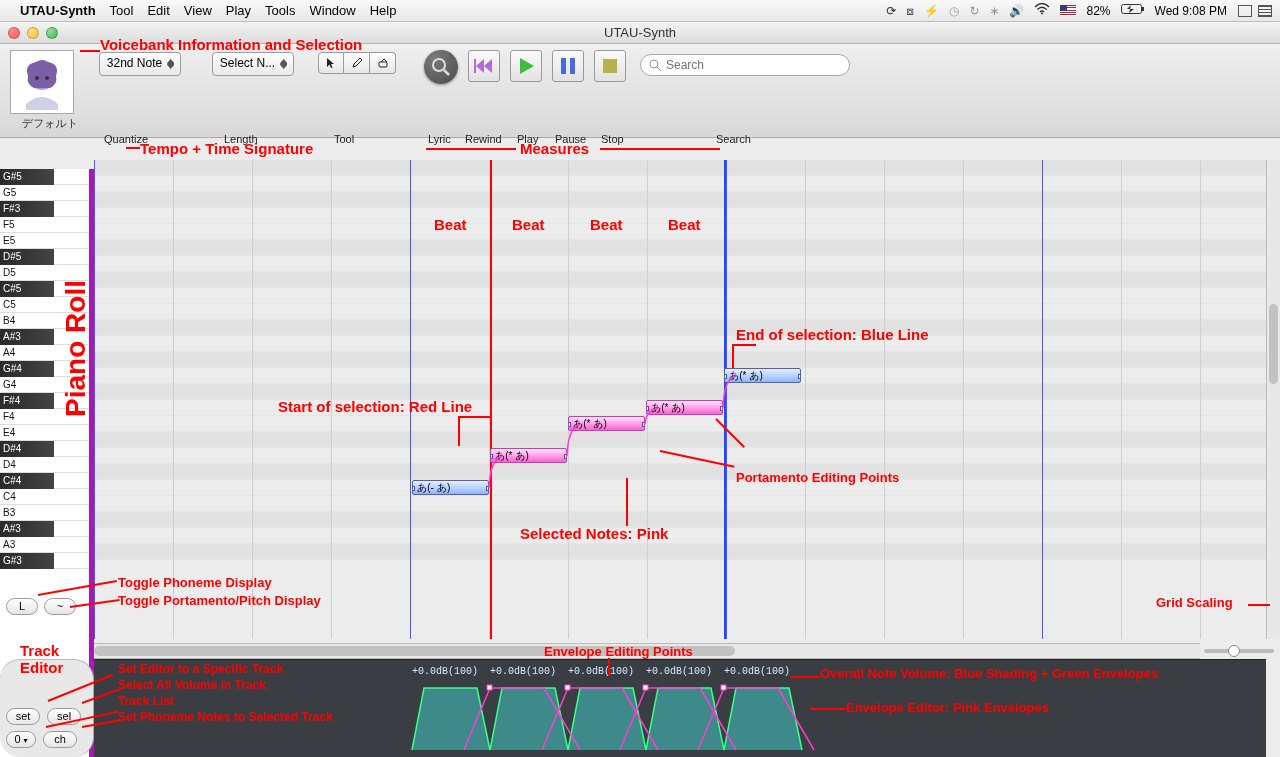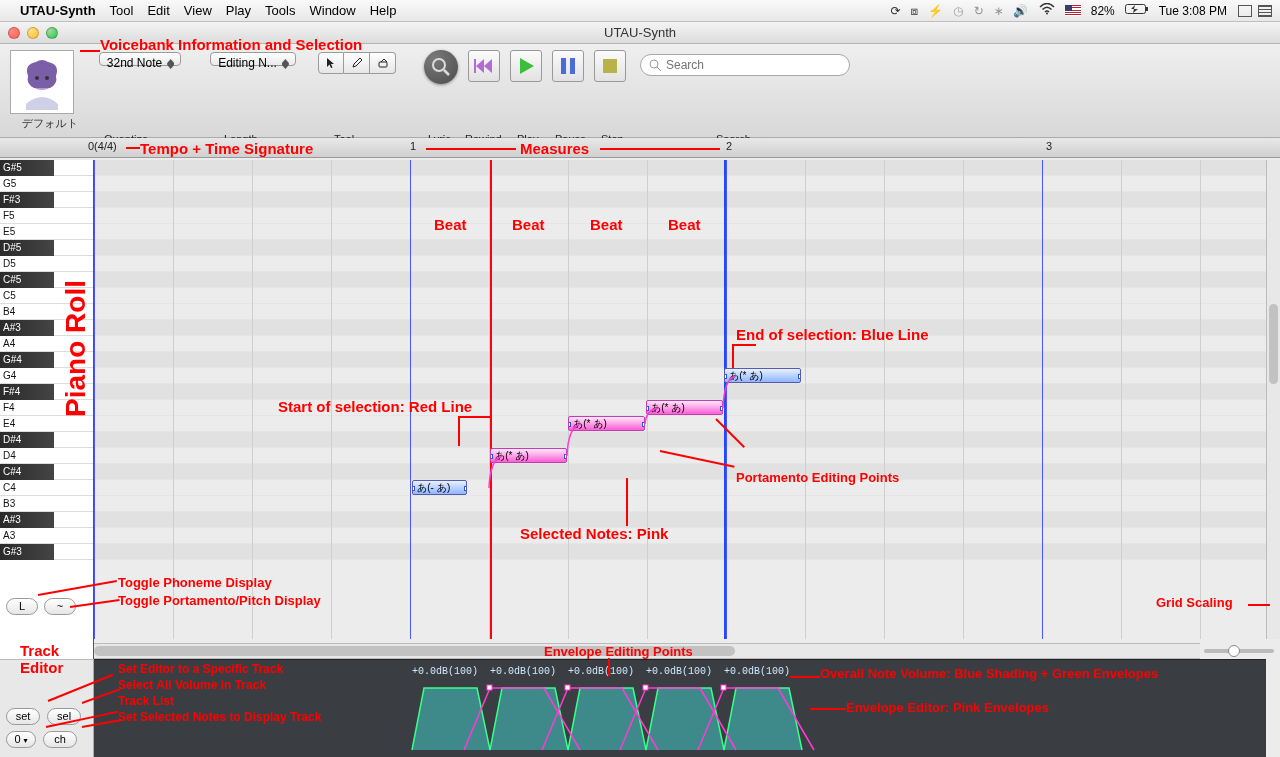--- a/index.html
+++ b/index.html
@@ -29,21 +29,21 @@
 .titlebar .title { position:absolute; left:0; right:0; text-align:center; font-size:13px; color:#333; }
 
 
 .toolbar { height:94px; background:linear-gradient(#efefef,#d8d8d8); border-bottom:1px solid #aaa; position:relative; }
 .voicebank { position:absolute; left:10px; top:6px; width:80px; }
 .voicebank .avatar { width:64px; height:64px; border:1px solid #aaa; background:#fff; display:flex; align-items:center; justify-content:center; }
 .voicebank .avatar svg{width:56px;height:56px;}
 .voicebank .label { text-align:center; font-size:11px; color:#333; margin-top:2px; }
 
 .tcol { position:absolute; top:8px; text-align:center; }
-.tcol .sel { display:inline-block; background:linear-gradient(#fff,#e9e9e9); border:1px solid #9b9b9b; border-radius:4px; height:14px; font-size:12px; padding:3px 18px 3px 7px; position:relative; box-shadow:0 1px 0 rgba(255,255,255,.6) inset; }
+.tcol .sel { display:inline-block; background:linear-gradient(#fff,#e9e9e9); border:1px solid #9b9b9b; border-radius:4px; height:24px; font-size:12px; padding:3px 18px 3px 7px; position:relative; box-shadow:0 1px 0 rgba(255,255,255,.6) inset; }
 .tcol .sel::after{content:"";position:absolute;right:6px;top:6px;width:7px;height:10px;background:linear-gradient(#555,#555);clip-path:polygon(0 40%,50% 0,100% 40%,100% 60%,50% 100%,0 60%);}
 
 .tool-btns{position:absolute;top:8px;display:flex;gap:0;}
 .tool-btns .tbtn{width:26px;height:22px;border:1px solid #9b9b9b;background:linear-gradient(#fff,#e6e6e6);display:flex;align-items:center;justify-content:center;font-size:12px;}
 .tool-btns .tbtn:first-child{border-radius:4px 0 0 4px;}
 .tool-btns .tbtn:last-child{border-radius:0 4px 4px 0;border-left:none;}
 .tool-btns .tbtn:nth-child(2){border-left:none;}
 
 .round-btn{width:34px;height:34px;border-radius:50%;background:radial-gradient(circle at 30% 25%,#7a7a7a,#4c4c4c);box-shadow:0 1px 3px rgba(0,0,0,.4);display:flex;align-items:center;justify-content:center;position:absolute;top:6px;}
 .round-btn svg{width:20px;height:20px;}
@@ -58,21 +58,21 @@
 .toolbar-labels{position:absolute;bottom:4px;left:0;right:0;font-size:11px;color:#222;}
 .toolbar-labels span{position:absolute;}
 
 
 .ruler{height:20px;background:linear-gradient(#e8e8e8,#d0d0d0);border-bottom:1px solid #999;position:relative;font-size:11px;color:#222;}
 .ruler .mark{position:absolute;top:2px;}
 .ruler .tempo-sig{position:absolute;left:88px;top:2px;}
 
 
 .main{position:absolute;top:138px;left:0;right:0;bottom:0;display:flex;}
-.piano{width:94px;background:#fff;border-right:1px solid #a21caf;position:relative;overflow:hidden;}
+.piano{width:94px;background:#fff;border-right:5px solid #a21caf;position:relative;overflow:hidden;margin-top:9px;}
 .piano .row{height:16px;border-bottom:1px solid #ddd;position:relative;font-size:10px;color:#111;display:flex;align-items:center;}
 .piano .black{position:absolute;left:0;width:54px;height:16px;background:linear-gradient(90deg,#2a2a2a,#444);color:#fff;font-size:10px;display:flex;align-items:center;padding-left:3px;}
 .piano .white-label{padding-left:3px;}
 
 .roll-wrap{flex:1;position:relative;overflow:hidden;}
 .roll{position:absolute;inset:0;}
 .roll .hrow{position:absolute;left:0;right:14px;height:16px;border-bottom:1px solid #e5e5e5;}
 .roll .hrow.dark{background:#e1e1e1;}
 .roll .vline{position:absolute;top:0;bottom:118px;width:1px;}
 .roll .vline.beat{background:#cfcfcf;}
@@ -95,21 +95,21 @@
 
 .vscroll{position:absolute;right:0;top:0;width:14px;bottom:118px;background:#e8e8e8;border-left:1px solid #bbb;}
 .vscroll .vthumb{position:absolute;left:2px;right:2px;top:30%;height:80px;background:#c2c2c2;border-radius:7px;}
 
 
 .envelope{position:absolute;left:0;right:14px;bottom:0;height:98px;background:#3a3e42;border-top:1px solid #222;}
 .env-labels{position:absolute;top:6px;left:0;right:0;font-size:10px;color:#cfe8ff;}
 .env-labels span{position:absolute;font-family:Liberation Mono, monospace;}
 
 
-.track-editor{position:absolute;left:0;bottom:0;width:94px;height:98px;background:#e8e8e8;border-top:1px solid #bbb;border-right:1px solid #aaa;padding:4px 6px;font-size:11px;}
+.track-editor{position:absolute;left:0;bottom:0;width:94px;height:98px;background:#e8e8e8;border-top:1px solid #bbb;border-right:1px solid #aaa;padding:4px 6px;font-size:11px;border-radius:20px;}
 .track-editor .pill{display:inline-block;width:34px;height:17px;border:1px solid #999;border-radius:9px;background:linear-gradient(#fff,#e6e6e6);font-size:11px;text-align:center;line-height:15px;margin:6px 4px 0 0;}
 .track-editor .sel-pill{width:34px;}
 
 
 .anno{position:absolute;color:#ff0000;font-weight:bold;font-size:15px;white-space:nowrap;pointer-events:none;}
 .anno.small{font-size:13px;}
 .anno.tiny{font-size:12px;}
 .anno-line{position:absolute;background:#ff0000;pointer-events:none;}
 .anno.vert{writing-mode:vertical-rl;transform:rotate(180deg);font-size:28px;}
 </style>
@@ -142,21 +142,21 @@
   </span>
   <span class="flag"></span>
   <span class="status-text">82%</span>
   <span class="status-icon">
     <svg width="24" height="12" viewBox="0 0 24 12">
         <rect x="0.5" y="1.5" width="20" height="9" rx="2" fill="none" stroke="#333"></rect>
         <rect x="21" y="4" width="2" height="4" fill="#333"></rect>
         <path d="M6 6 L10 2 L9 6 L13 6 L8 10 L9 6 Z" fill="#333"></path>
       </svg>
   </span>
-  <span class="status-text">Tue 3:08 PM</span>
+  <span class="status-text">Wed 9:08 PM</span>
   <span class="list-icons">
       <span></span>
       <span style="background:repeating-linear-gradient(#555 0 1px,transparent 1px 3px)"></span>
     </span>
 </div>
 
 <div class="window">
   <div class="titlebar">
     <div class="traffic">
       <div class="btn close"></div>
@@ -177,21 +177,21 @@
             <path d="M12 50 Q28 36 44 50 L44 56 L12 56 Z" fill="#cfcfe8"></path>
           </svg>
       </div>
       <div class="label">デフォルト</div>
     </div>
 
     <div class="tcol" style="left:90px;width:100px">
       <span class="sel">32nd Note</span>
     </div>
     <div class="tcol" style="left:198px;width:110px">
-      <span class="sel">Editing N...</span>
+      <span class="sel">Select N...</span>
     </div>
     <div class="tool-btns" style="left:318px">
       <div class="tbtn">
           <svg width="12" height="12" viewBox="0 0 12 12">
             <path d="M2 1 L2 10 L4.5 7.5 L6 11 L7.5 10.5 L6 7 L9 7 Z" fill="#222"></path>
           </svg>
         </div>
       <div class="tbtn">
           <svg width="12" height="12" viewBox="0 0 12 12">
             <path d="M2 10 L3 7 L9 1 L11 3 L5 9 Z" fill="none" stroke="#222"></path>
@@ -251,26 +251,20 @@
       <span style="left:334px">Tool</span>
       <span style="left:428px">Lyric</span>
       <span style="left:465px">Rewind</span>
       <span style="left:517px">Play</span>
       <span style="left:555px">Pause</span>
       <span style="left:601px">Stop</span>
       <span style="left:716px">Search</span>
     </div>
   </div>
 
-  <div class="ruler">
-    <span class="tempo-sig">0(4/4)</span>
-    <span class="mark" style="left:410px">1</span>
-    <span class="mark" style="left:726px">2</span>
-    <span class="mark" style="left:1046px">3</span>
-  </div>
 
   <div class="main">
 
     <div class="piano" id="piano">
         <div class="row">
           <div class="black">G#5</div>
         </div>
         <div class="row">
           <span class="white-label">G5</span>
         </div>
@@ -383,21 +377,21 @@
           <div class="vline measure" style="left: 632px;"></div>
           <div class="vline beat" style="left: 711px;"></div>
           <div class="vline beat" style="left: 790px;"></div>
           <div class="vline beat" style="left: 869px;"></div>
           <div class="vline measure" style="left: 948px;"></div>
           <div class="vline beat" style="left: 1027px;"></div>
           <div class="vline beat" style="left: 1106px;"></div>
           <div class="vline beat" style="left: 1185px;"></div>
           <div class="sel-line sel-red" style="left: 396px;"></div>
           <div class="sel-line sel-blue" style="left: 630px;"></div>
-          <div class="note blue" style="left: 318px; top: 320px; width: 55px;">あ(- あ)<div class="handle" style="left: -3px; top: 5px;"></div><div class="handle" style="right: -3px; top: 5px;"></div></div>
+          <div class="note blue" style="left: 318px; top: 320px; width: 77px;">あ(- あ)<div class="handle" style="left: -3px; top: 5px;"></div><div class="handle" style="right: -3px; top: 5px;"></div></div>
           <div class="note pink" style="left: 396px; top: 288px; width: 77px;">あ(* あ)<div class="handle" style="left: -3px; top: 5px;"></div><div class="handle" style="right: -3px; top: 5px;"></div></div>
           <div class="note pink" style="left: 474px; top: 256px; width: 77px;">あ(* あ)<div class="handle" style="left: -3px; top: 5px;"></div><div class="handle" style="right: -3px; top: 5px;"></div></div>
           <div class="note pink" style="left: 552px; top: 240px; width: 77px;">あ(* あ)<div class="handle" style="left: -3px; top: 5px;"></div><div class="handle" style="right: -3px; top: 5px;"></div></div>
           <div class="note blue" style="left: 630px; top: 208px; width: 77px;">あ(* あ)<div class="handle" style="left: -3px; top: 5px;"></div><div class="handle" style="right: -3px; top: 5px;"></div></div>
           <svg style="position:absolute;inset:0;width:100%;height:100%;pointer-events:none">
             <path d="M395 328 Q396 300 408 296 M473 296 Q474 268 486 264 M551 264 Q552 250 564 248 M629 248 Q630 218 642 216" fill="none" stroke="#ff3bd4" stroke-width="1.5"></path>
           </svg>
         </div>
       <div class="vscroll">
           <div class="vthumb"></div>
@@ -508,21 +502,21 @@
 
 <div class="anno small" style="left:1156px;top:595px">Grid Scaling</div>
 <div class="anno-line" style="left:1248px;top:604px;width:22px;height:2px"></div>
 
 <div class="anno" style="left:20px;top:642px;line-height:17px;white-space:pre">Track
 Editor</div>
 
 <div class="anno tiny" style="left:118px;top:662px">Set Editor to a Specific Track</div>
 <div class="anno tiny" style="left:118px;top:678px">Select All Volume in Track</div>
 <div class="anno tiny" style="left:118px;top:694px">Track List</div>
-<div class="anno tiny" style="left:118px;top:710px">Set Selected Notes to Display Track</div>
+<div class="anno tiny" style="left:118px;top:710px">Set Phoneme Notes to Selected Track</div>
 <div class="anno-line" style="left:48px;top:700px;width:70px;height:2px;transform:rotate(-22deg);transform-origin:left center"></div>
 <div class="anno-line" style="left:82px;top:702px;width:40px;height:2px;transform:rotate(-20deg);transform-origin:left center"></div>
 <div class="anno-line" style="left:46px;top:726px;width:74px;height:2px;transform:rotate(-12deg);transform-origin:left center"></div>
 <div class="anno-line" style="left:82px;top:726px;width:40px;height:2px;transform:rotate(-10deg);transform-origin:left center"></div>
 
 <div class="anno small" style="left:544px;top:644px">Envelope Editing Points</div>
 <div class="anno small" style="left:820px;top:666px">Overall Note Volume: Blue Shading + Green Envelopes</div>
 <div class="anno small" style="left:846px;top:700px">Envelope Editor: Pink Envelopes</div>
 <div class="anno-line" style="left:790px;top:676px;width:30px;height:2px"></div>
 <div class="anno-line" style="left:810px;top:708px;width:36px;height:2px"></div>

